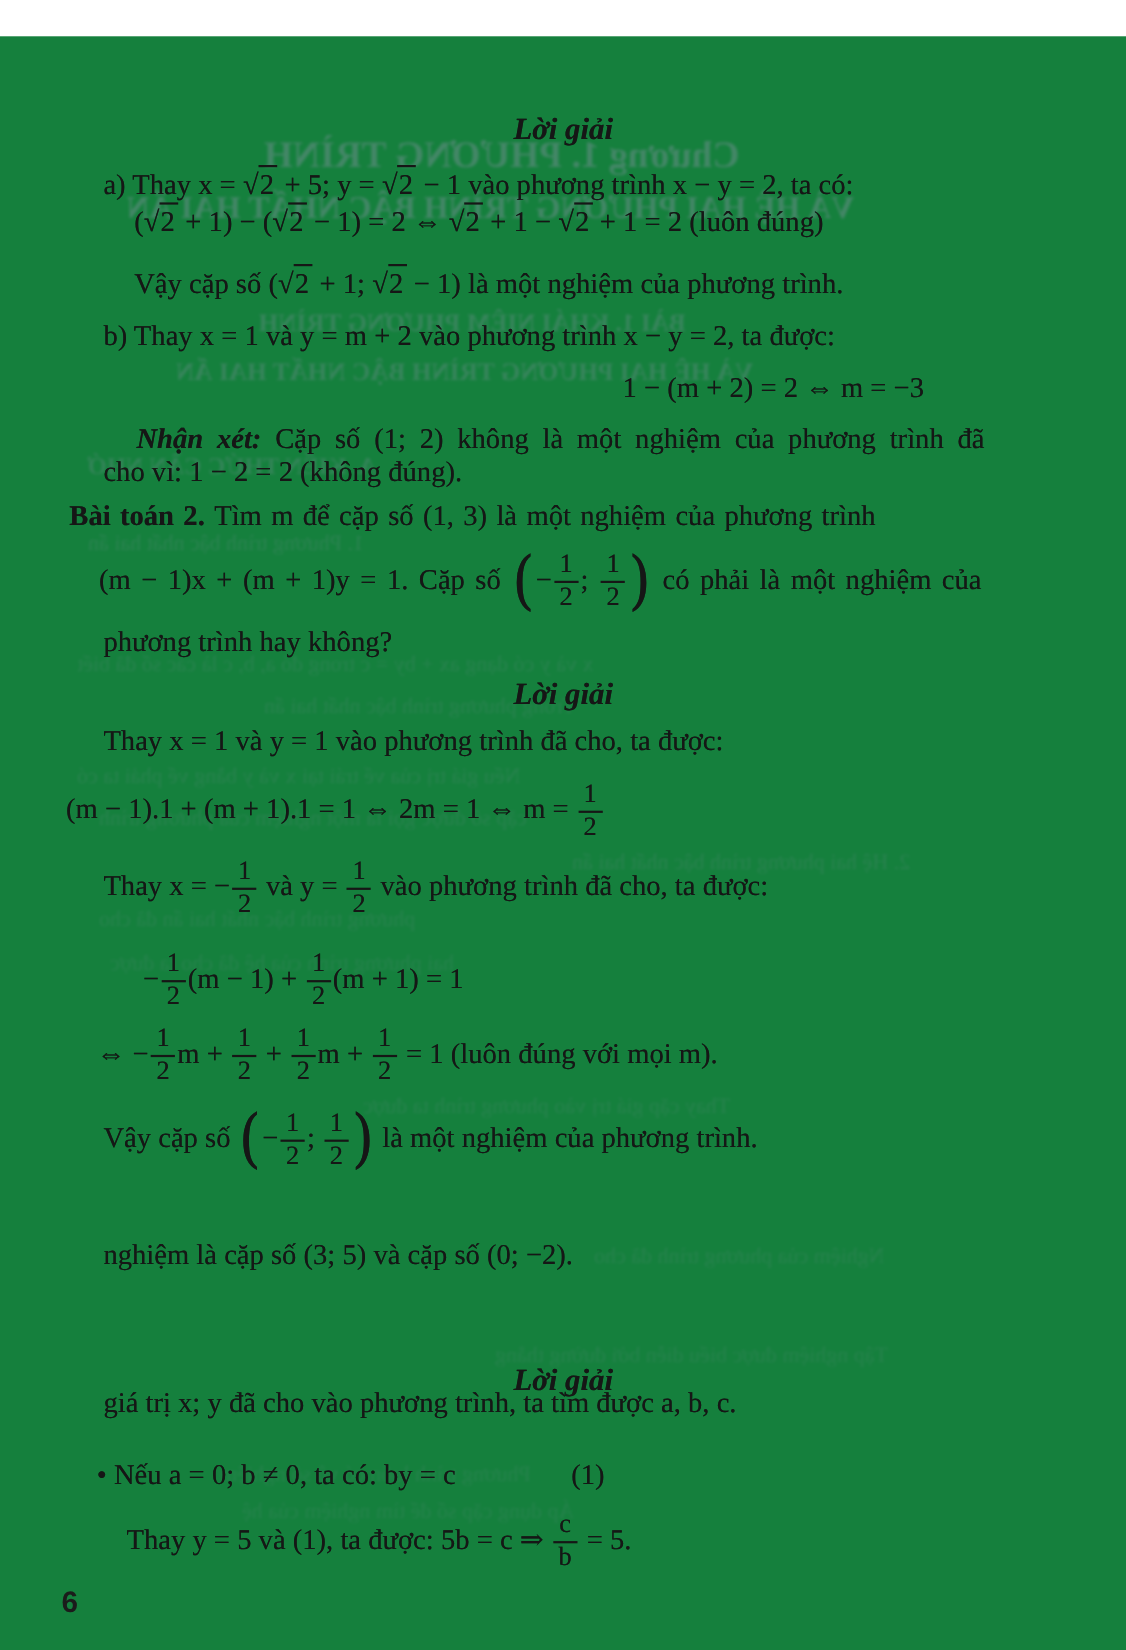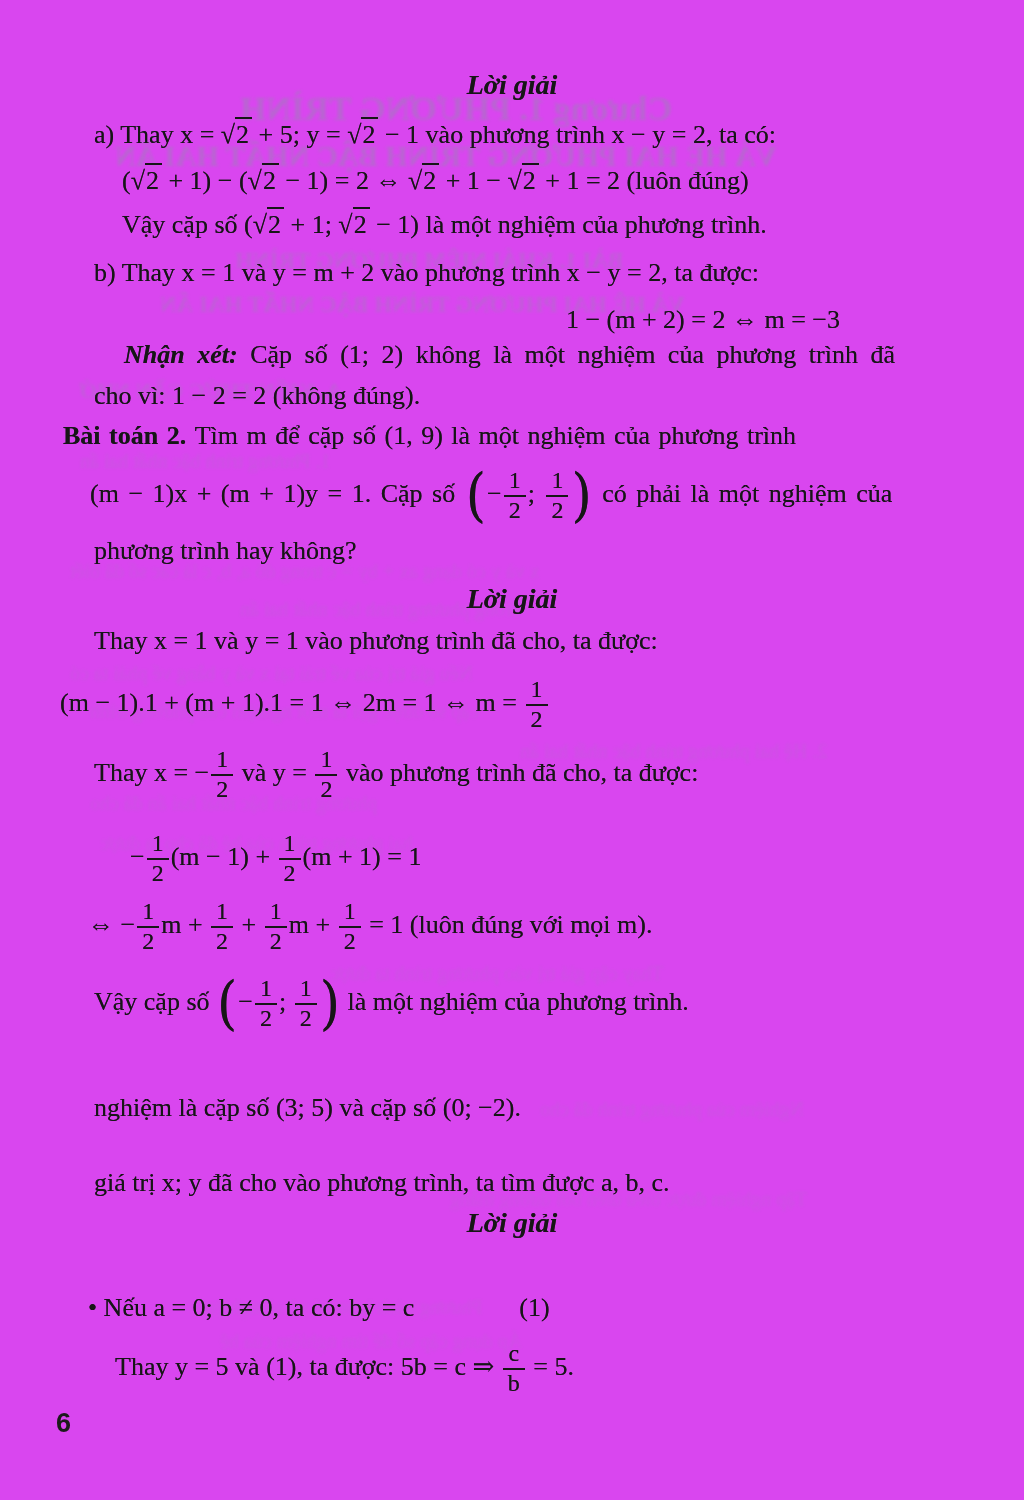--- a/index.html
+++ b/index.html
@@ -2,21 +2,21 @@
 <html lang="vi"><head>
 <meta charset="utf-8">
 <style>
   html,body{margin:0;padding:0;}
   body{
     width:1024px;height:1500px;position:relative;background:#ffffff;
     font-family:"Liberation Serif","DejaVu Serif",serif;
     overflow:hidden;
   }
   .page{
-    position:absolute;inset:0;background:#d946ef;color:#161616;
+    position:absolute;inset:0;background:#15803d;color:#161616;margin-top:33px;
   }
   #ghost-layer{position:absolute;inset:0;z-index:1;}
   .ghost{
     position:absolute;transform:scaleX(-1);white-space:nowrap;
     color:#8a92a6;filter:blur(1.4px);
     font-family:"Liberation Serif","DejaVu Serif",serif;
   }
   #content-layer{position:absolute;inset:0;z-index:2;}
   .ln{
     position:absolute;font-size:26px;line-height:34px;white-space:nowrap;
@@ -74,44 +74,44 @@
       <div class="ghost" style="left: 450px; top: 1188px; font-size: 20px; opacity: 0.15;">Tập nghiệm được biểu diễn bởi đường thẳng</div>
       <div class="ghost" style="left: 200px; top: 1296px; font-size: 20px; opacity: 0.15;">Phương trình luôn có vô số nghiệm</div>
       <div class="ghost" style="left: 220px; top: 1330px; font-size: 20px; opacity: 0.14;">Áp dụng cặp số để tìm nghiệm của hệ</div>
     </div>
 
   <div id="content-layer">
 
     <div class="ln title center" style="top:68px;">Lời giải</div>
 
     <div class="ln" style="top:118px;left:94px;"><span>a) Thay x = </span><span class="sqrt">√<span class="rad">2</span></span><span> + 5; y = </span><span class="sqrt">√<span class="rad">2</span></span><span> − 1 vào phương trình x − y = 2, ta có:</span></div>
-    <div class="ln" style="top:164px;left:122px;"><span>(</span><span class="sqrt">√<span class="rad">2</span></span><span> + 1) − (</span><span class="sqrt">√<span class="rad">2</span></span><span> − 1) = 2 ⇔ </span><span class="sqrt">√<span class="rad">2</span></span><span> + 1 − </span><span class="sqrt">√<span class="rad">2</span></span><span> + 1 = 2 (luôn đúng)</span></div>
+    <div class="ln" style="top:152px;left:122px;"><span>(</span><span class="sqrt">√<span class="rad">2</span></span><span> + 1) − (</span><span class="sqrt">√<span class="rad">2</span></span><span> − 1) = 2 ⇔ </span><span class="sqrt">√<span class="rad">2</span></span><span> + 1 − </span><span class="sqrt">√<span class="rad">2</span></span><span> + 1 = 2 (luôn đúng)</span></div>
     <div class="ln" style="top:208px;left:122px;"><span>Vậy cặp số (</span><span class="sqrt">√<span class="rad">2</span></span><span> + 1; </span><span class="sqrt">√<span class="rad">2</span></span><span> − 1) là một nghiệm của phương trình.</span></div>
 
     <div class="ln" style="top:256px;left:94px;"><span>b) Thay x = 1 và y = m + 2 vào phương trình x − y = 2, ta được:</span></div>
     <div class="ln center-eq" style="top:303px;"><span>1 − (m + 2) = 2 ⇔ m = −3</span></div>
 
-    <div class="ln ws-6" style="top:338px;left:124px;"><span class="s-bi">Nhận xét: </span><span>Cặp số (1; 2) không là một nghiệm của phương trình đã</span></div>
+    <div class="ln ws-6" style="top:349px;left:124px;"><span class="s-bi">Nhận xét: </span><span>Cặp số (1; 2) không là một nghiệm của phương trình đã</span></div>
     <div class="ln" style="top:379px;left:94px;"><span>cho vì: 1 − 2 = 2 (không đúng).</span></div>
 
-    <div class="ln ws-2" style="top:419px;left:63px;"><span class="s-b">Bài toán 2. </span><span>Tìm m để cặp số (1, 9) là một nghiệm của phương trình</span></div>
+    <div class="ln ws-2" style="top:419px;left:63px;"><span class="s-b">Bài toán 2. </span><span>Tìm m để cặp số (1, 3) là một nghiệm của phương trình</span></div>
     <div class="ln mathline-tall ws-3" style="top:460px;left:90px;"><span>(m − 1)x + (m + 1)y = 1. Cặp số </span><span class="bigp">(</span><span>−</span><span class="frac"><span class="fn">1</span><span class="fd">2</span></span><span>; </span><span class="frac"><span class="fn">1</span><span class="fd">2</span></span><span class="bigp">)</span><span> có phải là một nghiệm của</span></div>
     <div class="ln" style="top:534px;left:94px;text-align:center;"><span>phương trình hay không?</span></div>
 
     <div class="ln title center" style="top:582px;">Lời giải</div>
 
     <div class="ln" style="top:624px;left:94px;"><span>Thay x = 1 và y = 1 vào phương trình đã cho, ta được:</span></div>
     <div class="ln mathline" style="top:672px;left:60px;"><span>(m − 1).1 + (m + 1).1 = 1 ⇔ 2m = 1 ⇔ m = </span><span class="frac"><span class="fn">1</span><span class="fd">2</span></span></div>
     <div class="ln mathline" style="top:742px;left:94px;"><span>Thay x = −</span><span class="frac"><span class="fn">1</span><span class="fd">2</span></span><span> và y = </span><span class="frac"><span class="fn">1</span><span class="fd">2</span></span><span> vào phương trình đã cho, ta được:</span></div>
     <div class="ln mathline" style="top:826px;left:130px;"><span>−</span><span class="frac"><span class="fn">1</span><span class="fd">2</span></span><span>(m − 1) + </span><span class="frac"><span class="fn">1</span><span class="fd">2</span></span><span>(m + 1) = 1</span></div>
     <div class="ln mathline" style="top:894px;left:88px;"><span>⇔ −</span><span class="frac"><span class="fn">1</span><span class="fd">2</span></span><span>m + </span><span class="frac"><span class="fn">1</span><span class="fd">2</span></span><span> + </span><span class="frac"><span class="fn">1</span><span class="fd">2</span></span><span>m + </span><span class="frac"><span class="fn">1</span><span class="fd">2</span></span><span> = 1 (luôn đúng với mọi m).</span></div>
     <div class="ln mathline-tall" style="top:968px;left:94px;"><span>Vậy cặp số </span><span class="bigp">(</span><span>−</span><span class="frac"><span class="fn">1</span><span class="fd">2</span></span><span>; </span><span class="frac"><span class="fn">1</span><span class="fd">2</span></span><span class="bigp">)</span><span> là một nghiệm của phương trình.</span></div>
 
     <div class="ln" style="top:1091px;left:94px;"><span>nghiệm là cặp số (3; 5) và cặp số (0; −2).</span></div>
-    <div class="ln" style="top:1166px;left:94px;"><span>giá trị x; y đã cho vào phương trình, ta tìm được a, b, c.</span></div>
+    <div class="ln" style="top:1226px;left:94px;"><span>giá trị x; y đã cho vào phương trình, ta tìm được a, b, c.</span></div>
 
     <div class="ln title center" style="top:1206px;">Lời giải</div>
 
     <div class="ln" style="top:1291px;left:88px;"><span>• Nếu a = 0; b ≠ 0, ta có: by = c</span><span style="display: inline-block; width: 105px;"></span><span>(1)</span></div>
     <div class="ln mathline" style="top:1336px;left:115px;"><span>Thay y = 5 và (1), ta được: 5b = c ⇒ </span><span class="frac"><span class="fn">c</span><span class="fd">b</span></span><span> = 5.</span></div>
 
     <div class="pagenum">6</div>
 
   </div>
 </div>

